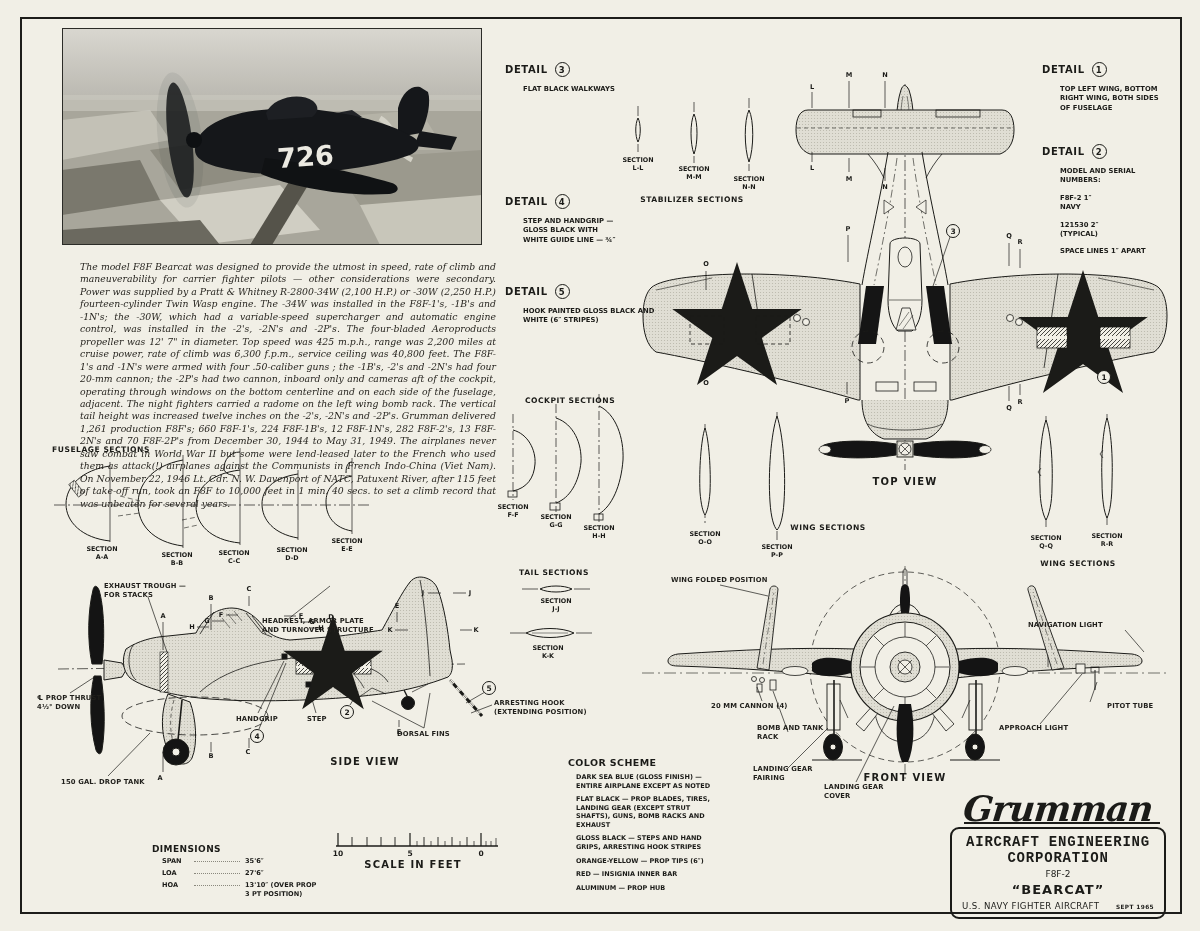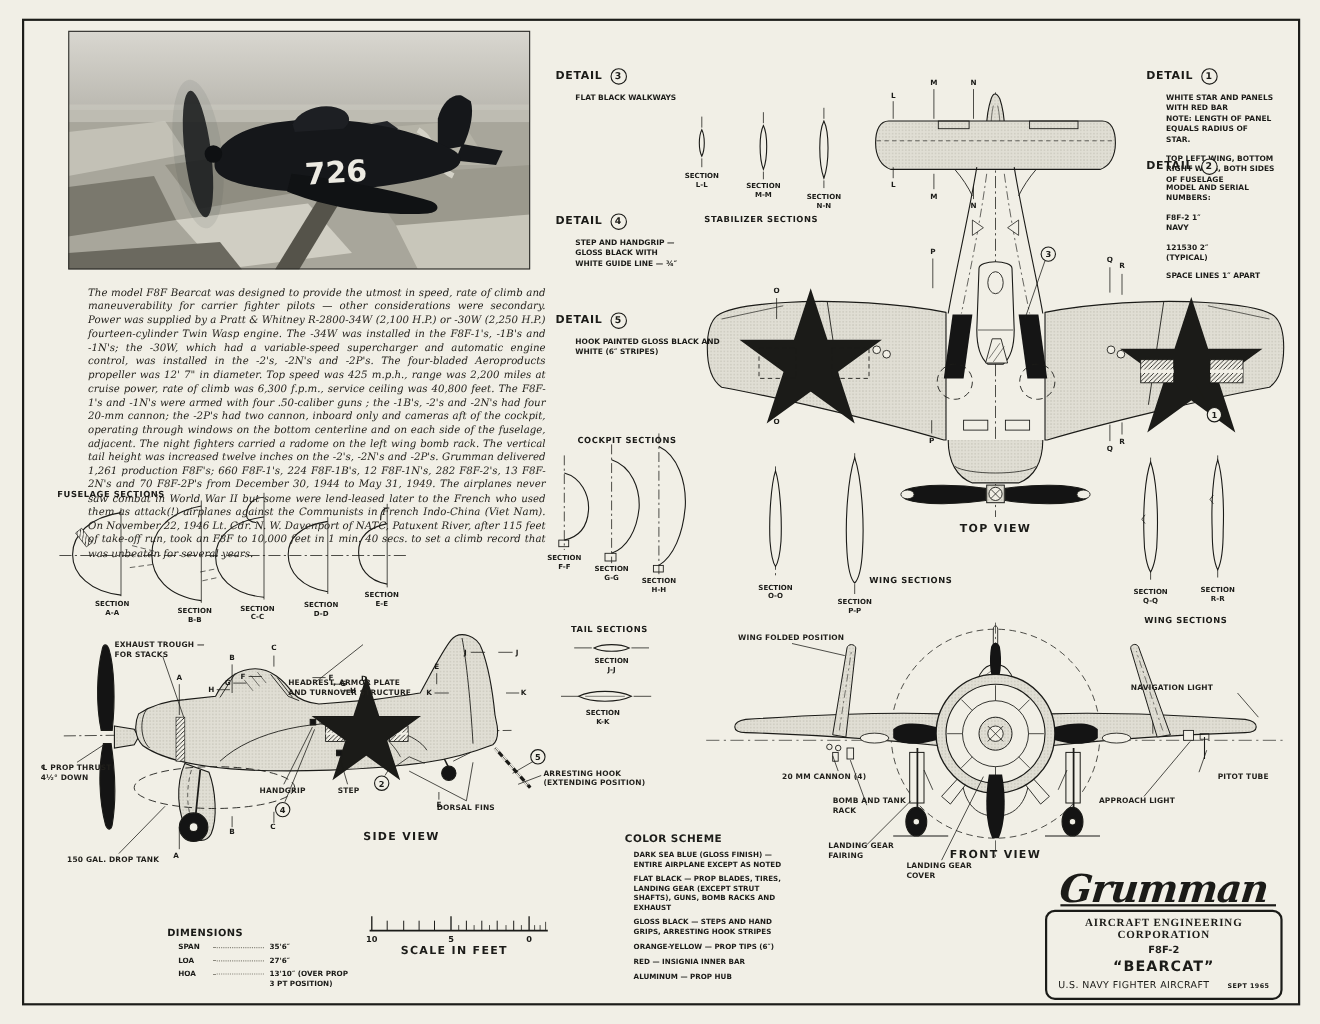--- a/index.html
+++ b/index.html
@@ -34,22 +34,22 @@
   #dimensions h3{font-family:"DejaVu Sans",sans-serif;font-size:9px;font-weight:700;letter-spacing:.4px}
   .dim-row{display:flex;align-items:flex-start;margin:3px 0 0 10px;font-family:"DejaVu Sans",sans-serif;font-size:6.6px;font-weight:700}
   .dim-label{width:32px}
   .dim-dots{width:46px;border-bottom:1px dotted #8a887d;height:5px;margin-right:5px}
   .dim-value{white-space:pre-line;line-height:1.35}
 
   #title-block{position:absolute;left:950px;top:791px;width:216px}
   #gr-logo{font-family:"DejaVu Serif",serif;font-style:italic;font-weight:700;font-size:35px;line-height:1;text-align:center;letter-spacing:-1px;transform:skewX(-6deg)}
   #gr-underline{height:0;border-bottom:2px solid #1b1b18;margin:-4px 6px 0 14px}
   #gr-box{margin-top:3px;border:2px solid #1b1b18;border-radius:9px;padding:5px 8px 6px;text-align:center;background:transparent}
-  #gr-corp{font-family:Liberation Serif, serif;font-size:10px;font-weight:700;letter-spacing:.8px}
-  #gr-model{font-family:"DejaVu Sans",sans-serif;font-size:9px;font-weight:700;margin-top:3px}
+  #gr-corp{font-family:Liberation Mono, monospace;font-size:14px;font-weight:700;letter-spacing:.8px}
+  #gr-model{font-family:"DejaVu Sans",sans-serif;font-size:9px;font-weight:400;margin-top:3px}
   #gr-name{font-family:"DejaVu Sans",sans-serif;font-size:13px;font-weight:700;letter-spacing:1px;margin-top:3px}
   #gr-bottom{display:flex;justify-content:space-between;align-items:baseline;margin-top:4px;padding:0 2px}
   #gr-type{font-family:"DejaVu Sans",sans-serif;font-size:8.6px;font-weight:400;letter-spacing:.4px}
   #gr-date{font-family:"DejaVu Sans",sans-serif;font-size:5.8px;font-weight:700;letter-spacing:.4px}
 </style>
 </head>
 <body>
 
 <div id="sheet"></div>
 <div id="frame"></div>
@@ -361,25 +361,20 @@
       <div class="para">HOOK PAINTED GLOSS BLACK AND
 WHITE (6″ STRIPES)</div>
     </div>
 </div>
 <div class="detail" style="left:1042px;top:62px">
   <div class="detail-h">
       <span>DETAIL</span>
       <span class="dnum">1</span>
     </div>
   <div class="detail-body">
-      <div class="para">WHITE STAR AND PANELS
-WITH RED BAR
-NOTE: LENGTH OF PANEL
-         EQUALS RADIUS OF
-         STAR.</div>
       <div class="para">TOP LEFT WING, BOTTOM
 RIGHT WING, BOTH SIDES
 OF FUSELAGE</div>
     </div>
 </div>
 <div class="detail" style="left:1042px;top:144px">
   <div class="detail-h">
       <span>DETAIL</span>
       <span class="dnum">2</span>
     </div>

